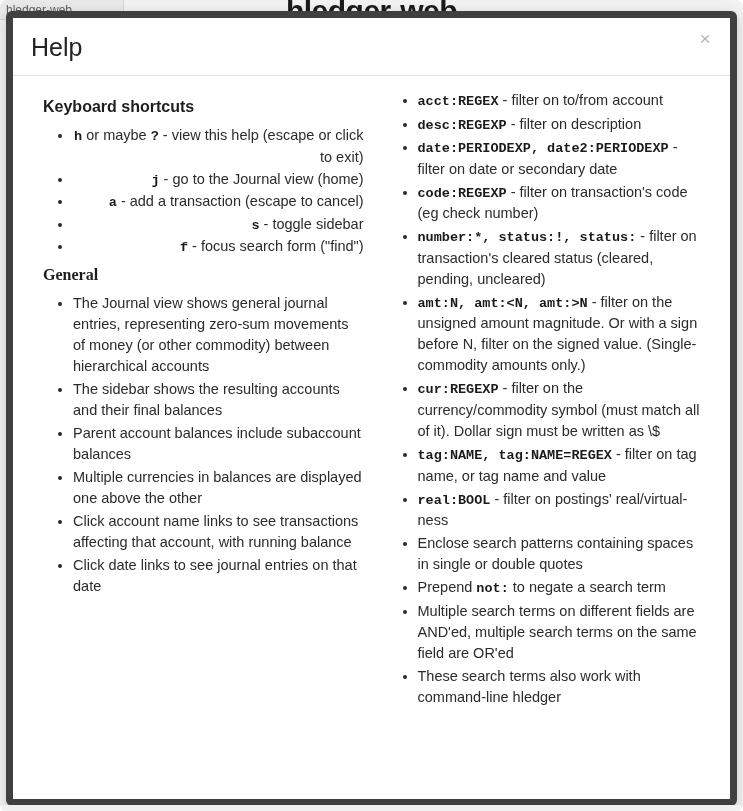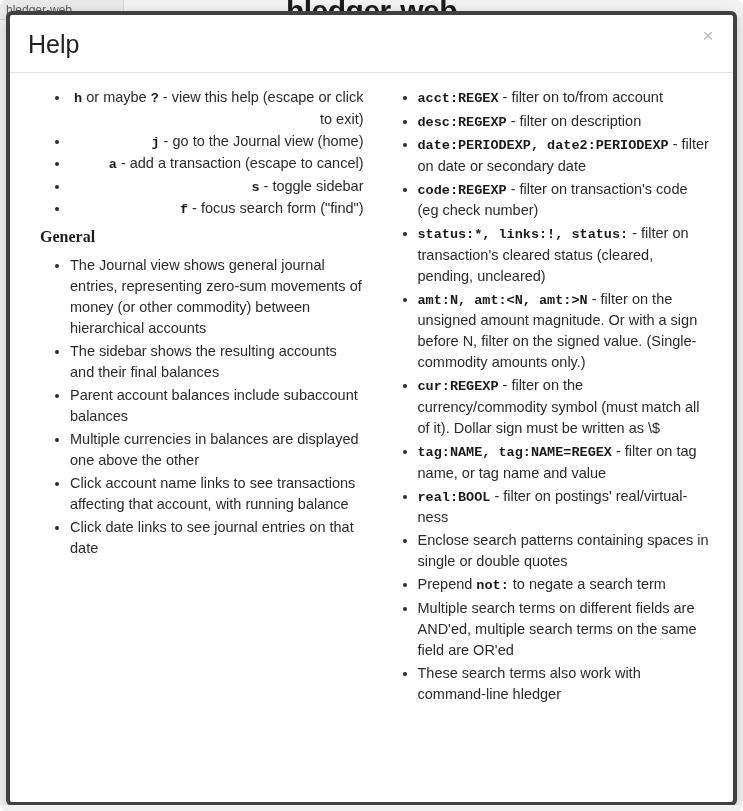--- a/index.html
+++ b/index.html
@@ -55,21 +55,21 @@
   }
 
   
   .modal {
     position: absolute;
     left: 6px;
     top: 11px;
     width: 731px;
     height: 795px;
     background: #ffffff;
-    border: 4px solid #404040;
+    border: 7px solid #404040;
     border-radius: 6px;
     box-shadow: 0 4px 14px rgba(0,0,0,0.18);
     overflow: hidden;
   }
   .modal-header {
     position: relative;
     height: 58px;
     border-bottom: 1px solid #e3e3e3;
     padding: 0 18px;
   }
@@ -150,20 +150,21 @@
   <div class="bg-title">hledger-web</div>
 
   <div class="modal">
     <div class="modal-header">
       <h2 class="modal-title">Help</h2>
       <button class="close-btn">×</button>
     </div>
 
     <div class="modal-body">
       <div class="col">
+        <h3 class="section">Keyboard shortcuts</h3>
         <ul class="items shortcuts">
           <li><code class="mono">h</code> or maybe <code class="mono">?</code> - view this help (escape or click to exit)</li>
           <li><code class="mono">j</code> - go to the Journal view (home)</li>
           <li><code class="mono">a</code> - add a transaction (escape to cancel)</li>
           <li><code class="mono">s</code> - toggle sidebar</li>
           <li><code class="mono">f</code> - focus search form ("find")</li>
         </ul>
 
         <h3 class="section general">General</h3>
         <ul class="items">
@@ -175,21 +176,21 @@
           <li>Click date links to see journal entries on that date</li>
         </ul>
       </div>
 
       <div class="col">
         <ul class="items">
           <li><code class="mono">acct:REGEX</code><span> - filter on to/from account</span></li>
           <li><code class="mono">desc:REGEXP</code><span> - filter on description</span></li>
           <li><code class="mono">date:PERIODEXP, date2:PERIODEXP</code><span> - filter on date or secondary date</span></li>
           <li><code class="mono">code:REGEXP</code><span> - filter on transaction's code (eg check number)</span></li>
-          <li><code class="mono">status:*, links:!, status:</code><span> - filter on transaction's cleared status (cleared, pending, uncleared)</span></li>
+          <li><code class="mono">number:*, status:!, status:</code><span> - filter on transaction's cleared status (cleared, pending, uncleared)</span></li>
           <li><code class="mono">amt:N, amt:&lt;N, amt:&gt;N</code><span> - filter on the unsigned amount magnitude. Or with a sign before N, filter on the signed value. (Single-commodity amounts only.)</span></li>
           <li><code class="mono">cur:REGEXP</code><span> - filter on the currency/commodity symbol (must match all of it). Dollar sign must be written as \$</span></li>
           <li><code class="mono">tag:NAME, tag:NAME=REGEX</code><span> - filter on tag name, or tag name and value</span></li>
           <li><code class="mono">real:BOOL</code><span> - filter on postings' real/virtual-ness</span></li>
           <li><span>Enclose search patterns containing spaces in single or double quotes</span></li>
           <li><span>Prepend </span><code class="mono">not:</code><span> to negate a search term</span></li>
           <li><span>Multiple search terms on different fields are AND'ed, multiple search terms on the same field are OR'ed</span></li>
           <li><span>These search terms also work with command-line hledger</span></li>
         </ul>
       </div>

